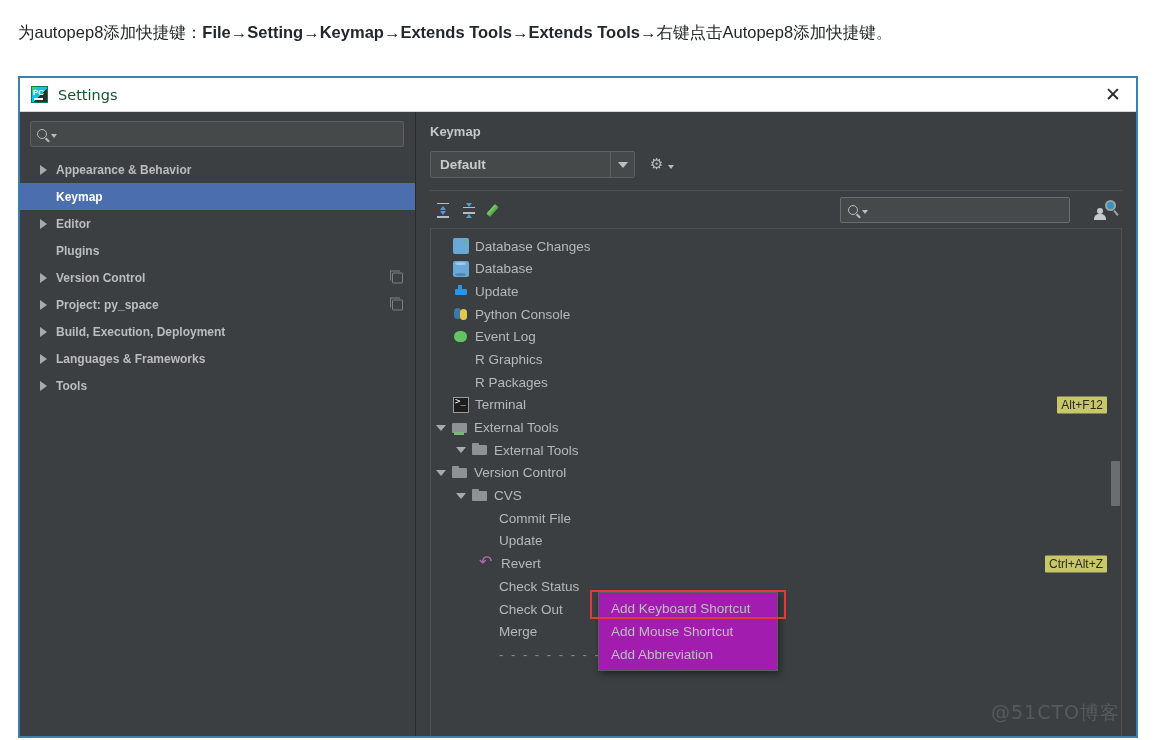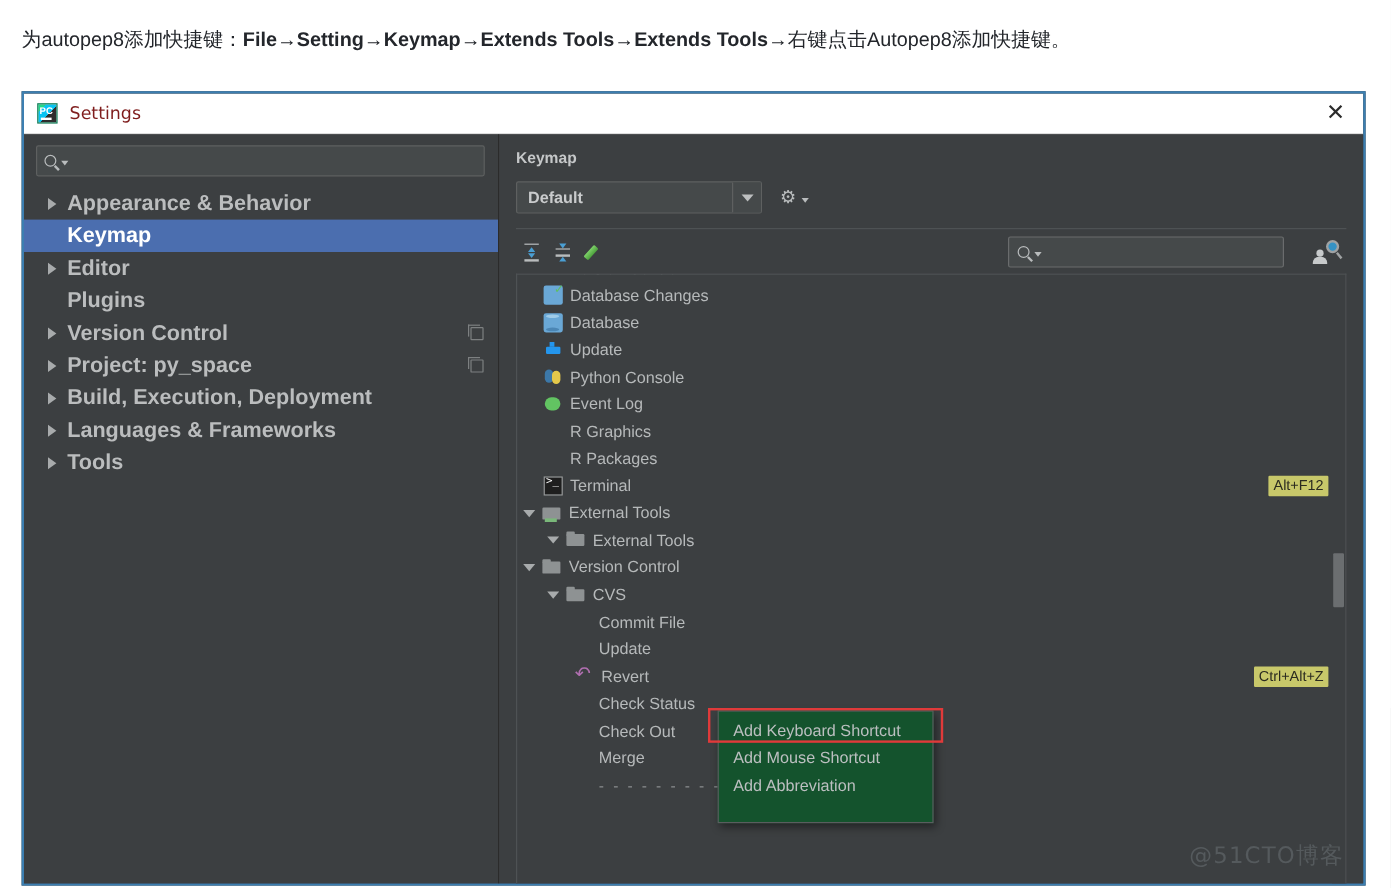--- a/index.html
+++ b/index.html
@@ -65,21 +65,21 @@
   .pc-icon::before {
     content: "";
     position: absolute;
     left: 2px; bottom: 2px;
     width: 9px; height: 2px;
     background: #ffffff;
   }
   .title-text {
     margin-left: 10px;
     font-size: 14.5px;
-    color: #7f1d1d;
+    color: #14532d;
     font-family: "DejaVu Sans", sans-serif;
   }
   .close-btn {
     position: absolute;
     right: 12px; top: 50%;
     transform: translateY(-50%);
     width: 22px; height: 22px;
     display: flex; align-items: center; justify-content: center;
     font-size: 19px;
     color: #2b2b2b;
@@ -150,21 +150,21 @@
     padding-left: 6px;
   }
 
   .cat-list { margin-top: 2px; }
   .cat-row {
     height: 27px;
     display: flex;
     align-items: center;
     padding-left: 20px;
     color: #bbbdbe;
-    font-size: 18px;
+    font-size: 12px;
     font-weight: bold;
     position: relative;
     cursor: default;
   }
   .cat-row.selected {
     background: #4b6eaf;
     color: #ffffff;
   }
   .tri {
     width: 0; height: 0;
@@ -462,24 +462,24 @@
     width: 9px; height: 45px;
     background: #6b6e70;
     border-radius: 1px;
   }
 
   
   .ctxmenu {
     position: absolute;
     left: 578px; top: 514px;
     width: 180px;
-    background: #14532d;
+    background: #a21caf;
     border: 1px solid #5a5d5f;
     box-shadow: 2px 3px 7px rgba(0,0,0,0.45);
-    padding: 4px 0 19px 0;
+    padding: 4px 0 4px 0;
     z-index: 40;
   }
   .ctxitem {
     height: 23px;
     display: flex;
     align-items: center;
     padding-left: 12px;
     font-size: 13.5px;
     color: #bcbfc0;
     cursor: default;

